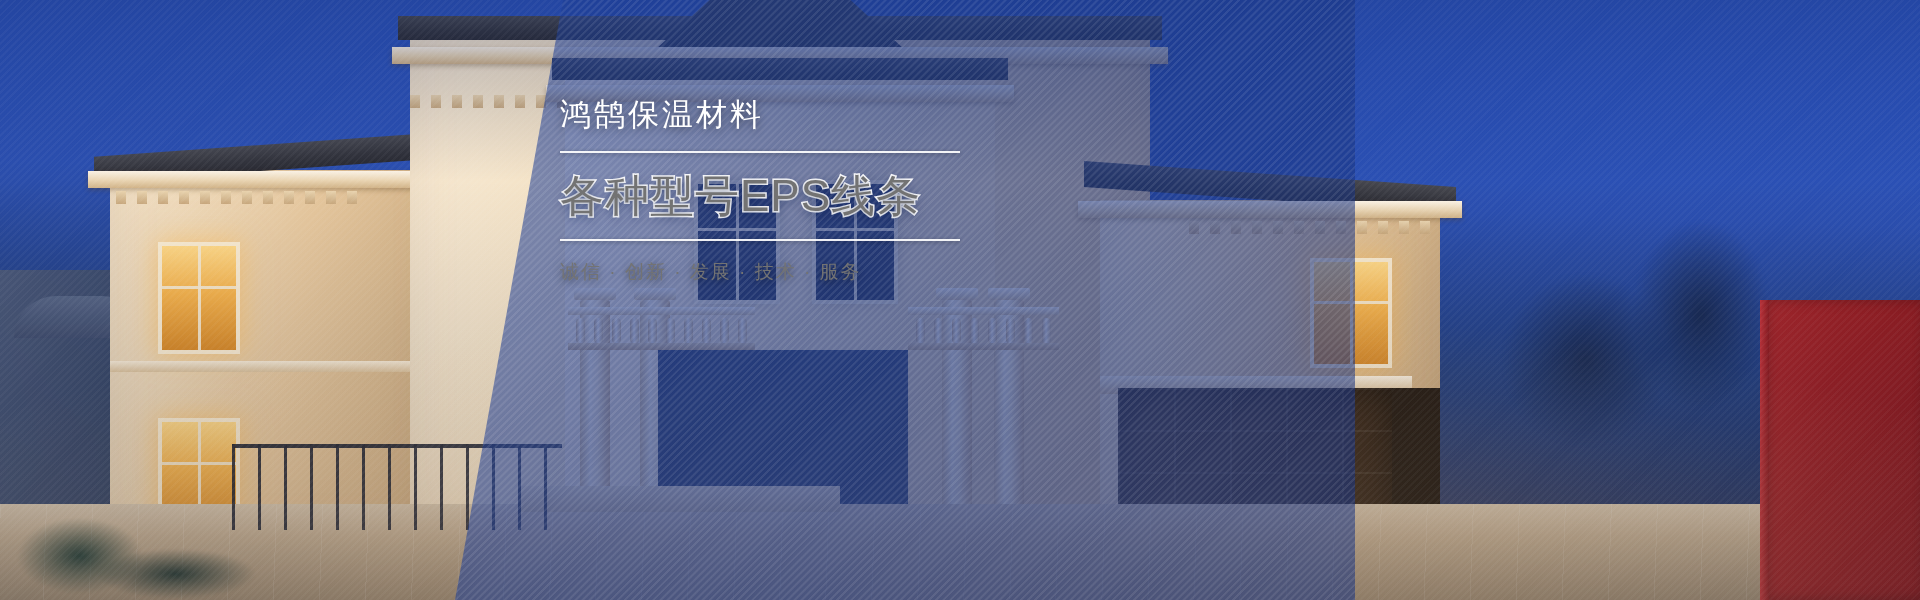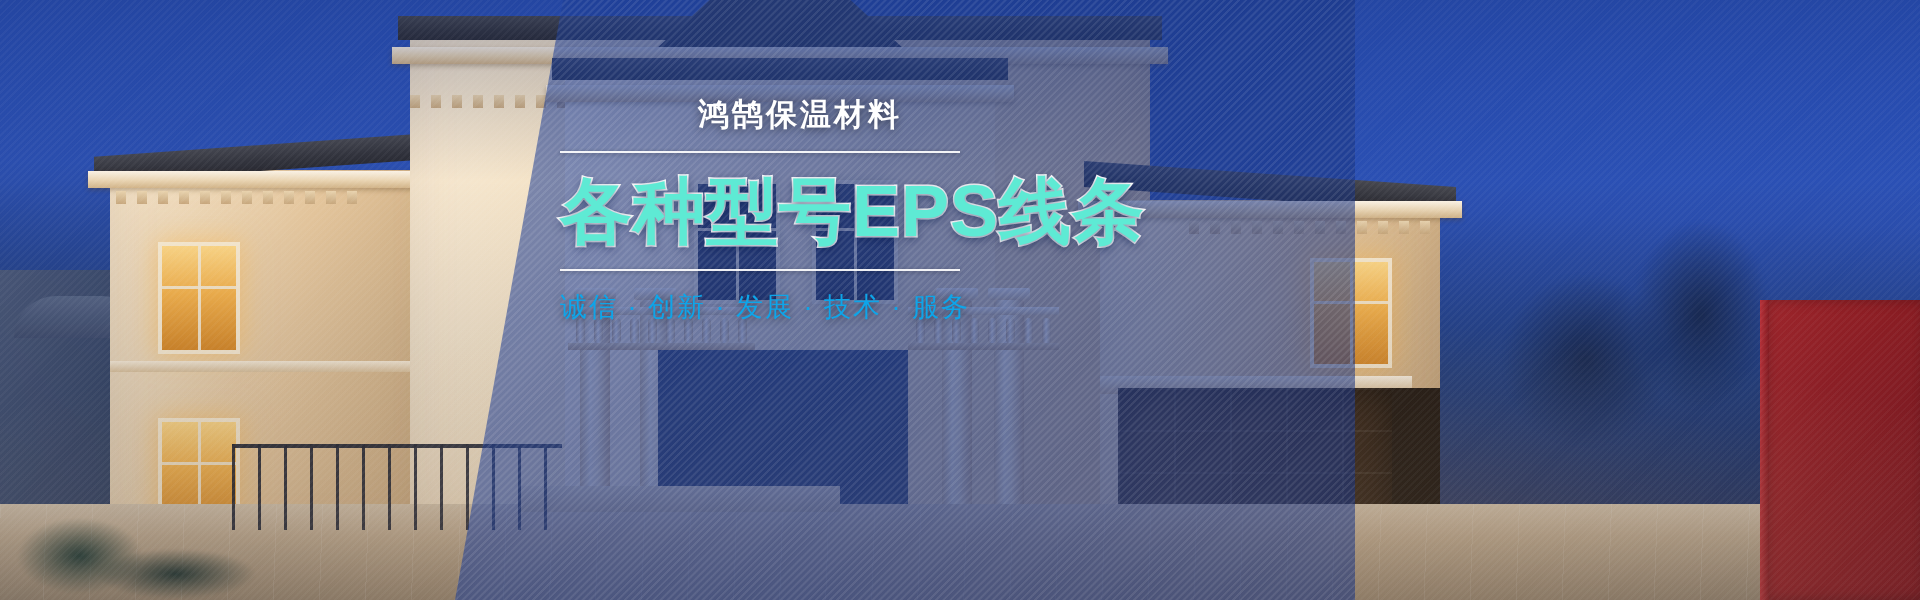--- a/index.html
+++ b/index.html
@@ -216,41 +216,40 @@
     position:absolute;inset:0;pointer-events:none;
     background:repeating-linear-gradient(-45deg, rgba(255,255,255,.035) 0 2px, rgba(255,255,255,0) 2px 5px);
   }
 
   
   .copy{
     position:absolute;left:560px;top:96px;width:480px;
     z-index:6;
   }
   .brand{
-    font-size:31px;letter-spacing:3px;color:#ffffff;font-weight:700;
+    font-size:31px;letter-spacing:3px;color:#ffffff;font-weight:400;
     text-shadow:0 2px 8px rgba(0,0,0,.45);
     line-height:1.25;
-    text-align:center;
   }
   .rule{
     height:2px;background:#ffffff;opacity:.92;margin:16px 0 20px 0;width:400px;
     box-shadow:0 1px 4px rgba(0,0,0,.35);
   }
   .rule.bottom{margin:20px 0 18px 0;width:400px;}
   .headline{
-    font-size:72px;font-weight:bold;line-height:1.06;letter-spacing:1px;
-    color:#5eead4;
+    font-size:44px;font-weight:normal;line-height:1.06;letter-spacing:1px;
+    color:#737373;
     -webkit-text-stroke:3px #ffffff;
     paint-order:stroke fill;
     text-shadow:0 3px 10px rgba(0,20,70,.55);
     white-space:nowrap;
   }
   .headline + .headline{margin-top:6px;}
   .tagline{
-    font-size:27px;color:#0ea5e9;letter-spacing:2px;font-weight:400;
+    font-size:19px;color:#737373;letter-spacing:2px;font-weight:400;
     text-shadow:0 2px 8px rgba(0,0,0,.45);
   }
 </style>
 </head>
 <body>
 
 <div class="stage">
 
   <div class="photo">
     <div class="sky"></div>

